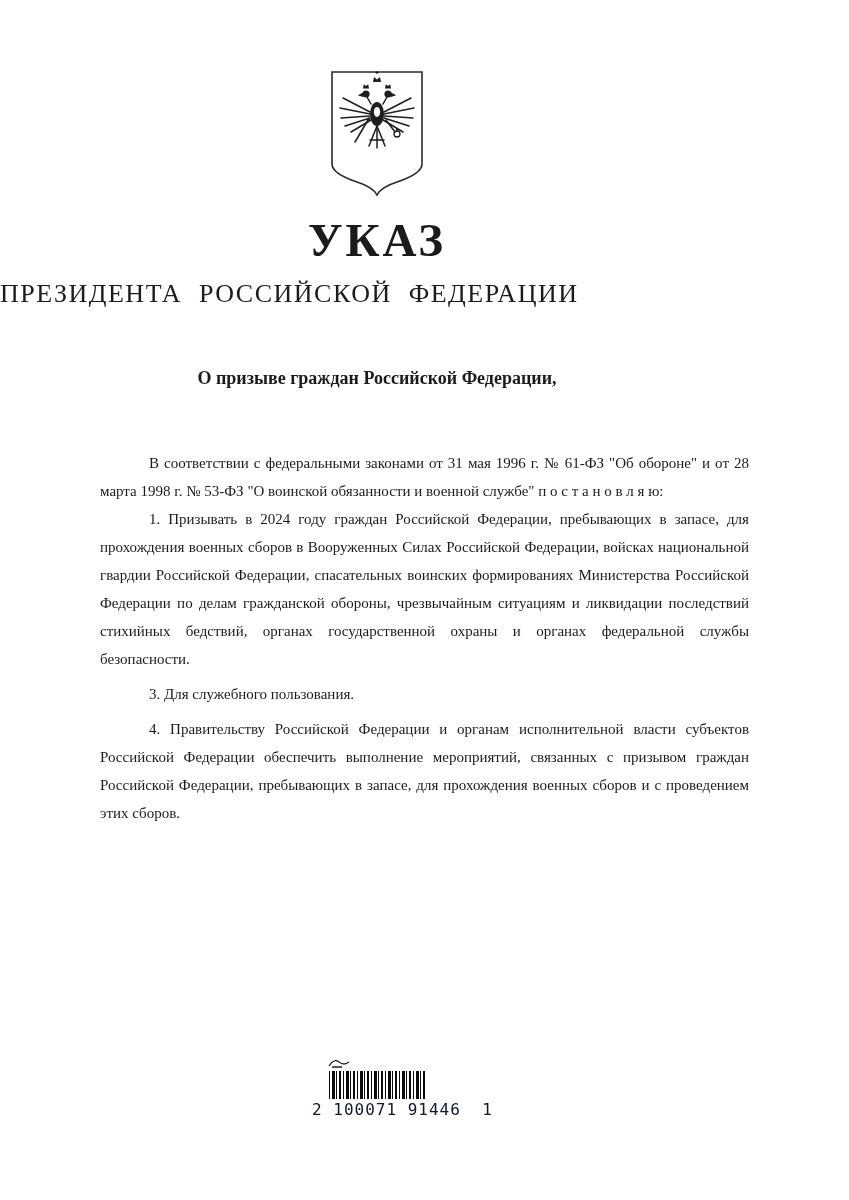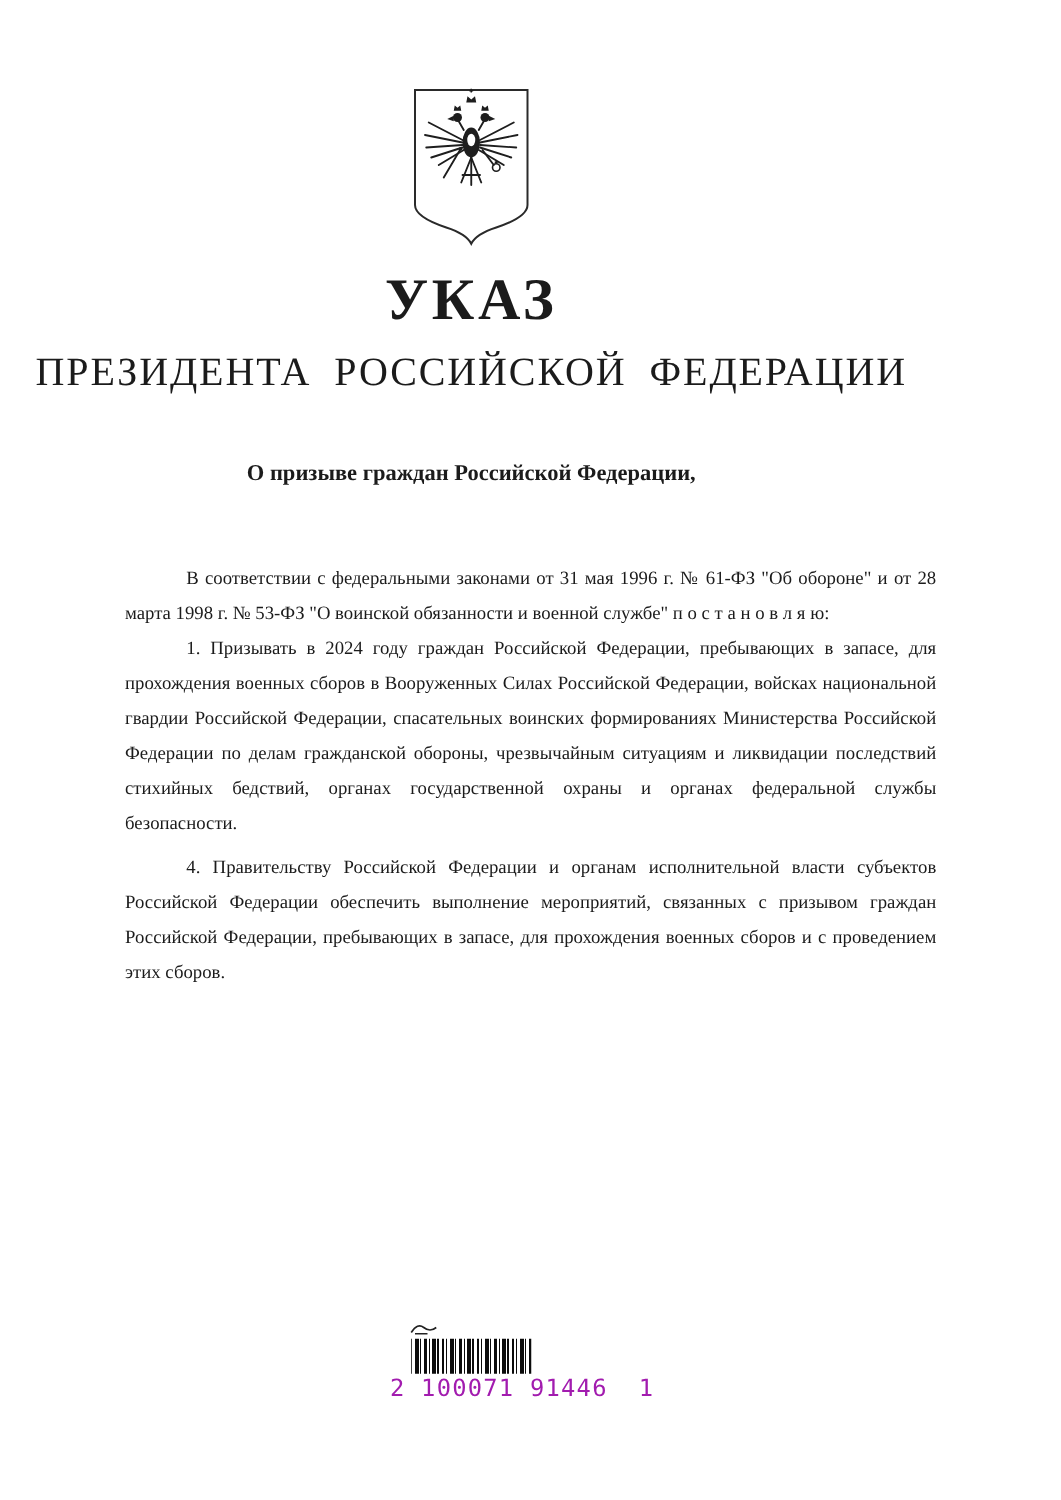--- a/index.html
+++ b/index.html
@@ -14,22 +14,22 @@
   .emblem{
     position:absolute;top:68px;left:50%;transform:translateX(-50%);
   }
   .doc-title{
     position:absolute;top:213px;left:0;width:100%;
     text-align:center;
     font-size:47px;font-weight:700;letter-spacing:3px;
   }
   .doc-issuer{
     position:absolute;top:279px;left:0;width:100%;
-    text-align:center;
-    font-size:32px;letter-spacing:1.5px;word-spacing:9px;
+    text-align:left;
+    font-size:26px;letter-spacing:1.5px;word-spacing:9px;
   }
   .doc-subject{
     position:absolute;top:364px;left:0;width:100%;
     text-align:center;
     font-weight:700;font-size:18px;line-height:29px;
   }
   .doc-body{
     position:absolute;top:449px;left:100px;width:649px;
     font-size:15px;line-height:28px;
     text-align:justify;
@@ -45,22 +45,22 @@
     width:96px;height:28px;margin:1px auto 0 auto;
     background:repeating-linear-gradient(90deg,
       #0b0b0b 0 1px,#ffffff 1px 3px,
       #0b0b0b 3px 6px,#ffffff 6px 7px,
       #0b0b0b 7px 8px,#ffffff 8px 10.5px,
       #0b0b0b 10.5px 12.5px,#ffffff 12.5px 14px);
   }
   .barcode-number{
     margin-top:1px;
     font-family:"DejaVu Sans Mono", monospace;
-    font-size:19px;letter-spacing:1px;white-space:pre;
-    color:#a21caf;
+    font-size:16px;letter-spacing:1px;white-space:pre;
+    color:#0f172a;
   }
 </style>
 </head>
 <body>
 
 <div class="page">
 
   <div class="emblem">
     <svg width="104" height="130" viewBox="0 0 104 130" aria-hidden="true">
       <path d="M7,4 H97 V96 C97,104 84,110 72,114 C61,117.5 55,121 52,127 C49,121 43,117.5 32,114 C20,110 7,104 7,96 Z" fill="#ffffff" stroke="#2a2a2a" stroke-width="1.6"></path>
@@ -103,20 +103,21 @@
   <div class="doc-title">УКАЗ</div>
   <div class="doc-issuer">ПРЕЗИДЕНТА РОССИЙСКОЙ ФЕДЕРАЦИИ</div>
 
   <div class="doc-subject">
     <div>О призыве граждан Российской Федерации,</div>
   </div>
 
   <div class="doc-body">
     <p>В соответствии с федеральными законами от 31 мая 1996 г. № 61-ФЗ "Об обороне" и от 28 марта 1998 г. № 53-ФЗ "О воинской обязанности и военной службе" п о с т а н о в л я ю:</p>
     <p>1. Призывать в 2024 году граждан Российской Федерации, пребывающих в запасе, для прохождения военных сборов в Вооруженных Силах Российской Федерации, войсках национальной гвардии Российской Федерации, спасательных воинских формированиях Министерства Российской Федерации по делам гражданской обороны, чрезвычайным ситуациям и ликвидации последствий стихийных бедствий, органах государственной охраны и органах федеральной службы безопасности.</p>
+    <p class="item-gap">3. Для служебного пользования.</p>
     <p class="item-gap">4. Правительству Российской Федерации и органам исполнительной власти субъектов Российской Федерации обеспечить выполнение мероприятий, связанных с призывом граждан Российской Федерации, пребывающих в запасе, для прохождения военных сборов и с проведением этих сборов.</p>
   </div>
 
   <div class="barcode-block">
     <svg class="barcode-mark" width="26" height="14" viewBox="0 0 26 14" aria-hidden="true">
       <path d="M3,10 Q8,2 13,6 T23,6 M6,11 h10" stroke="#222" fill="none" stroke-width="1.3"></path>
     </svg>
     <div class="barcode-bars"></div>
     <div class="barcode-number">2 100071 91446  1</div>
   </div>

